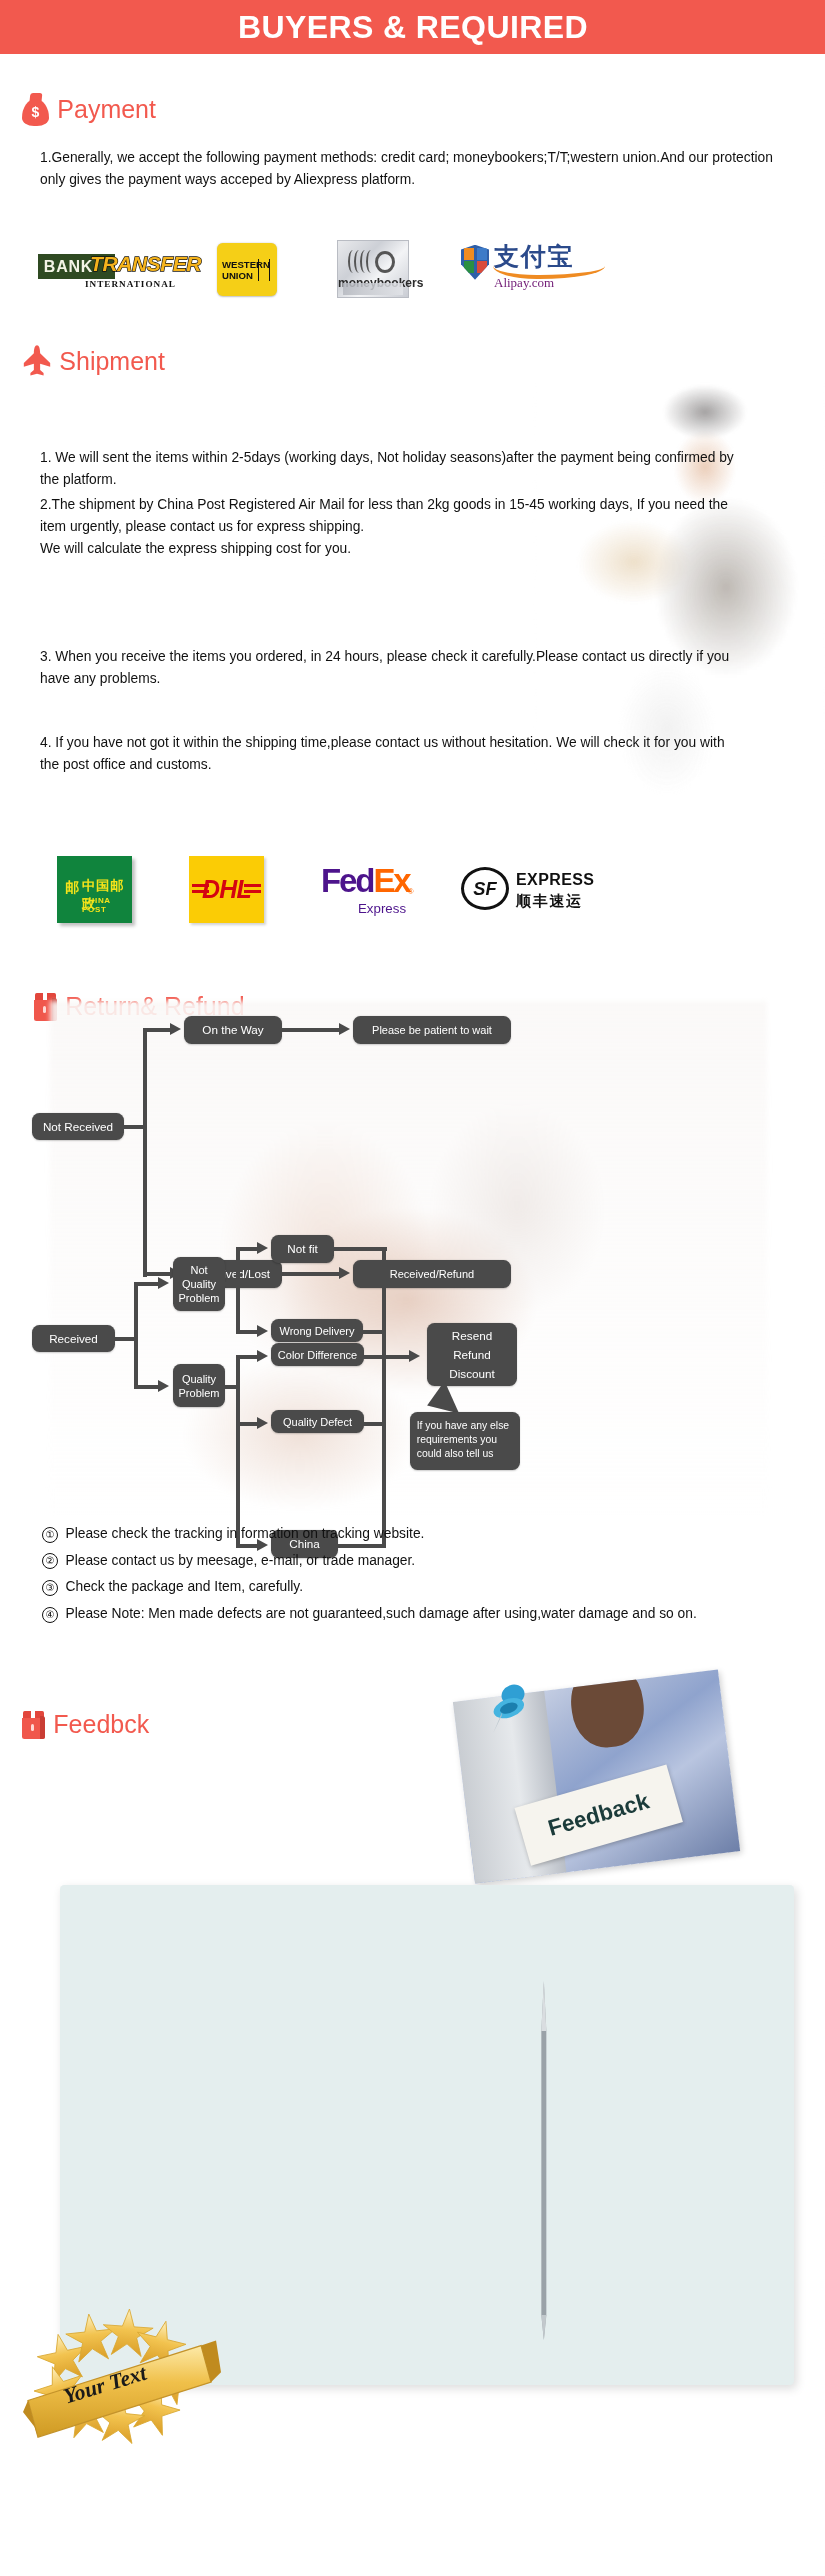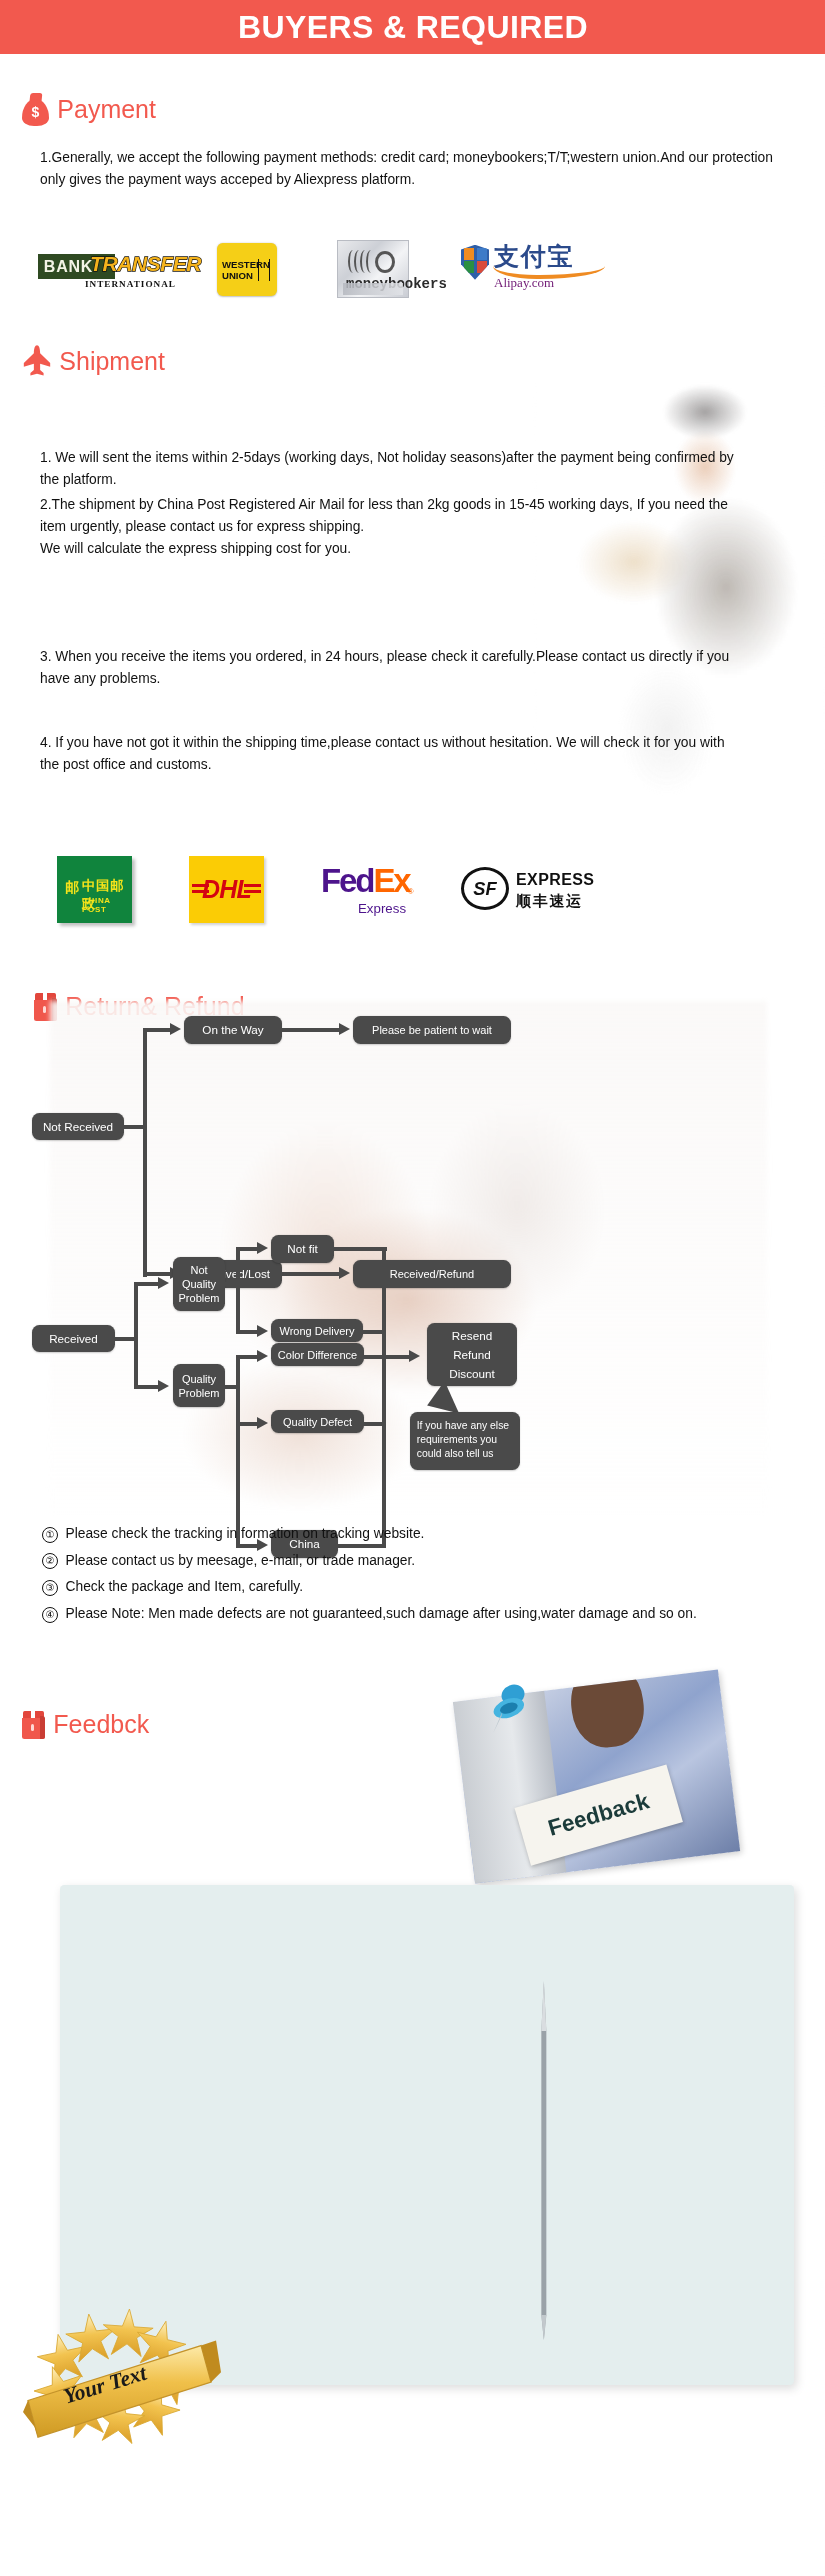--- a/index.html
+++ b/index.html
@@ -113,23 +113,22 @@
     border-left:1.7px solid #111; border-right:1.7px solid #111;
   }
 
   .logo-mb{
     width:72px; height:58px; position:relative;
     background:linear-gradient(135deg,#e9eaec 0%,#cdd0d6 35%,#f3f4f6 60%,#c9ccd3 100%);
     border:0.8px solid #b9bcc3;
   }
   .logo-mb .mb-name{
     position:absolute; left:0; right:0; top:35px; text-align:center;
-    font-size:14px; font-weight:bold; color:#2b2b2b;
-    font-family:Liberation Mono, monospace;
-    padding-left:8px;
+    font-size:12px; font-weight:bold; color:#2b2b2b;
+    font-family:Liberation Sans, sans-serif;
   }
   .logo-mb .mb-o{
     position:absolute; left:37px; top:10px; width:20px; height:22px;
     border:3.3px solid #555; border-radius:50%;
   }
   .logo-mb .mb-arcs{
     position:absolute; left:10px; top:9.2px; width:27px; height:23px;
   }
   .logo-mb .mb-arcs i{
     position:absolute; top:0; width:8.3px; height:23px;

